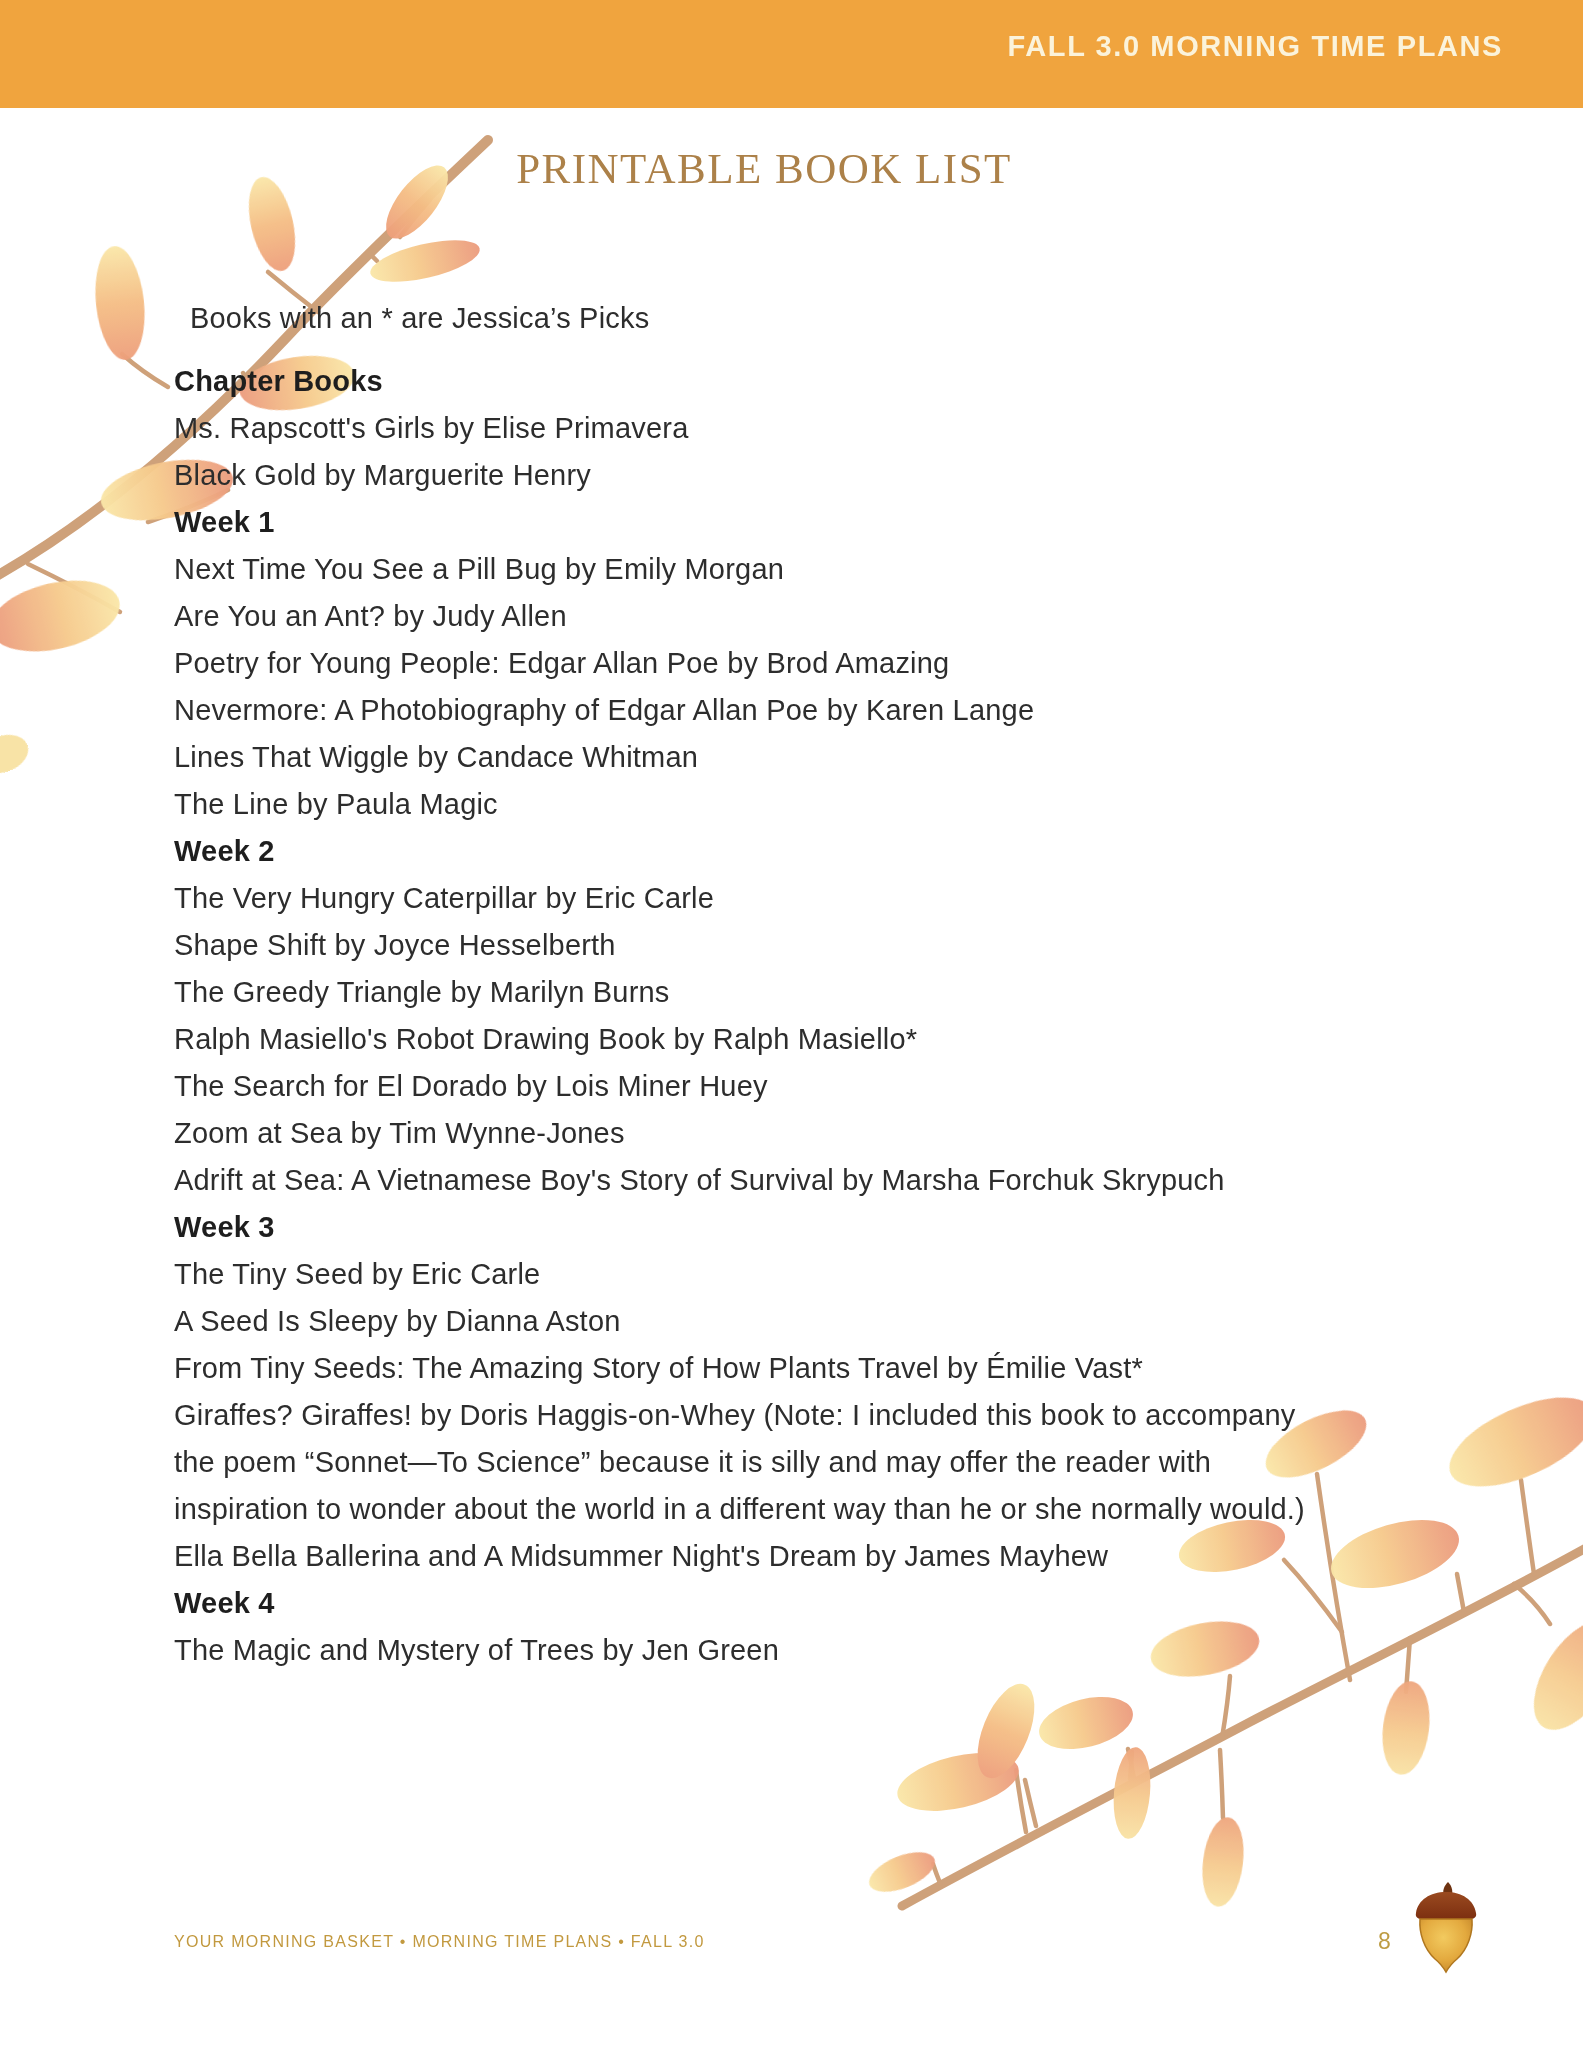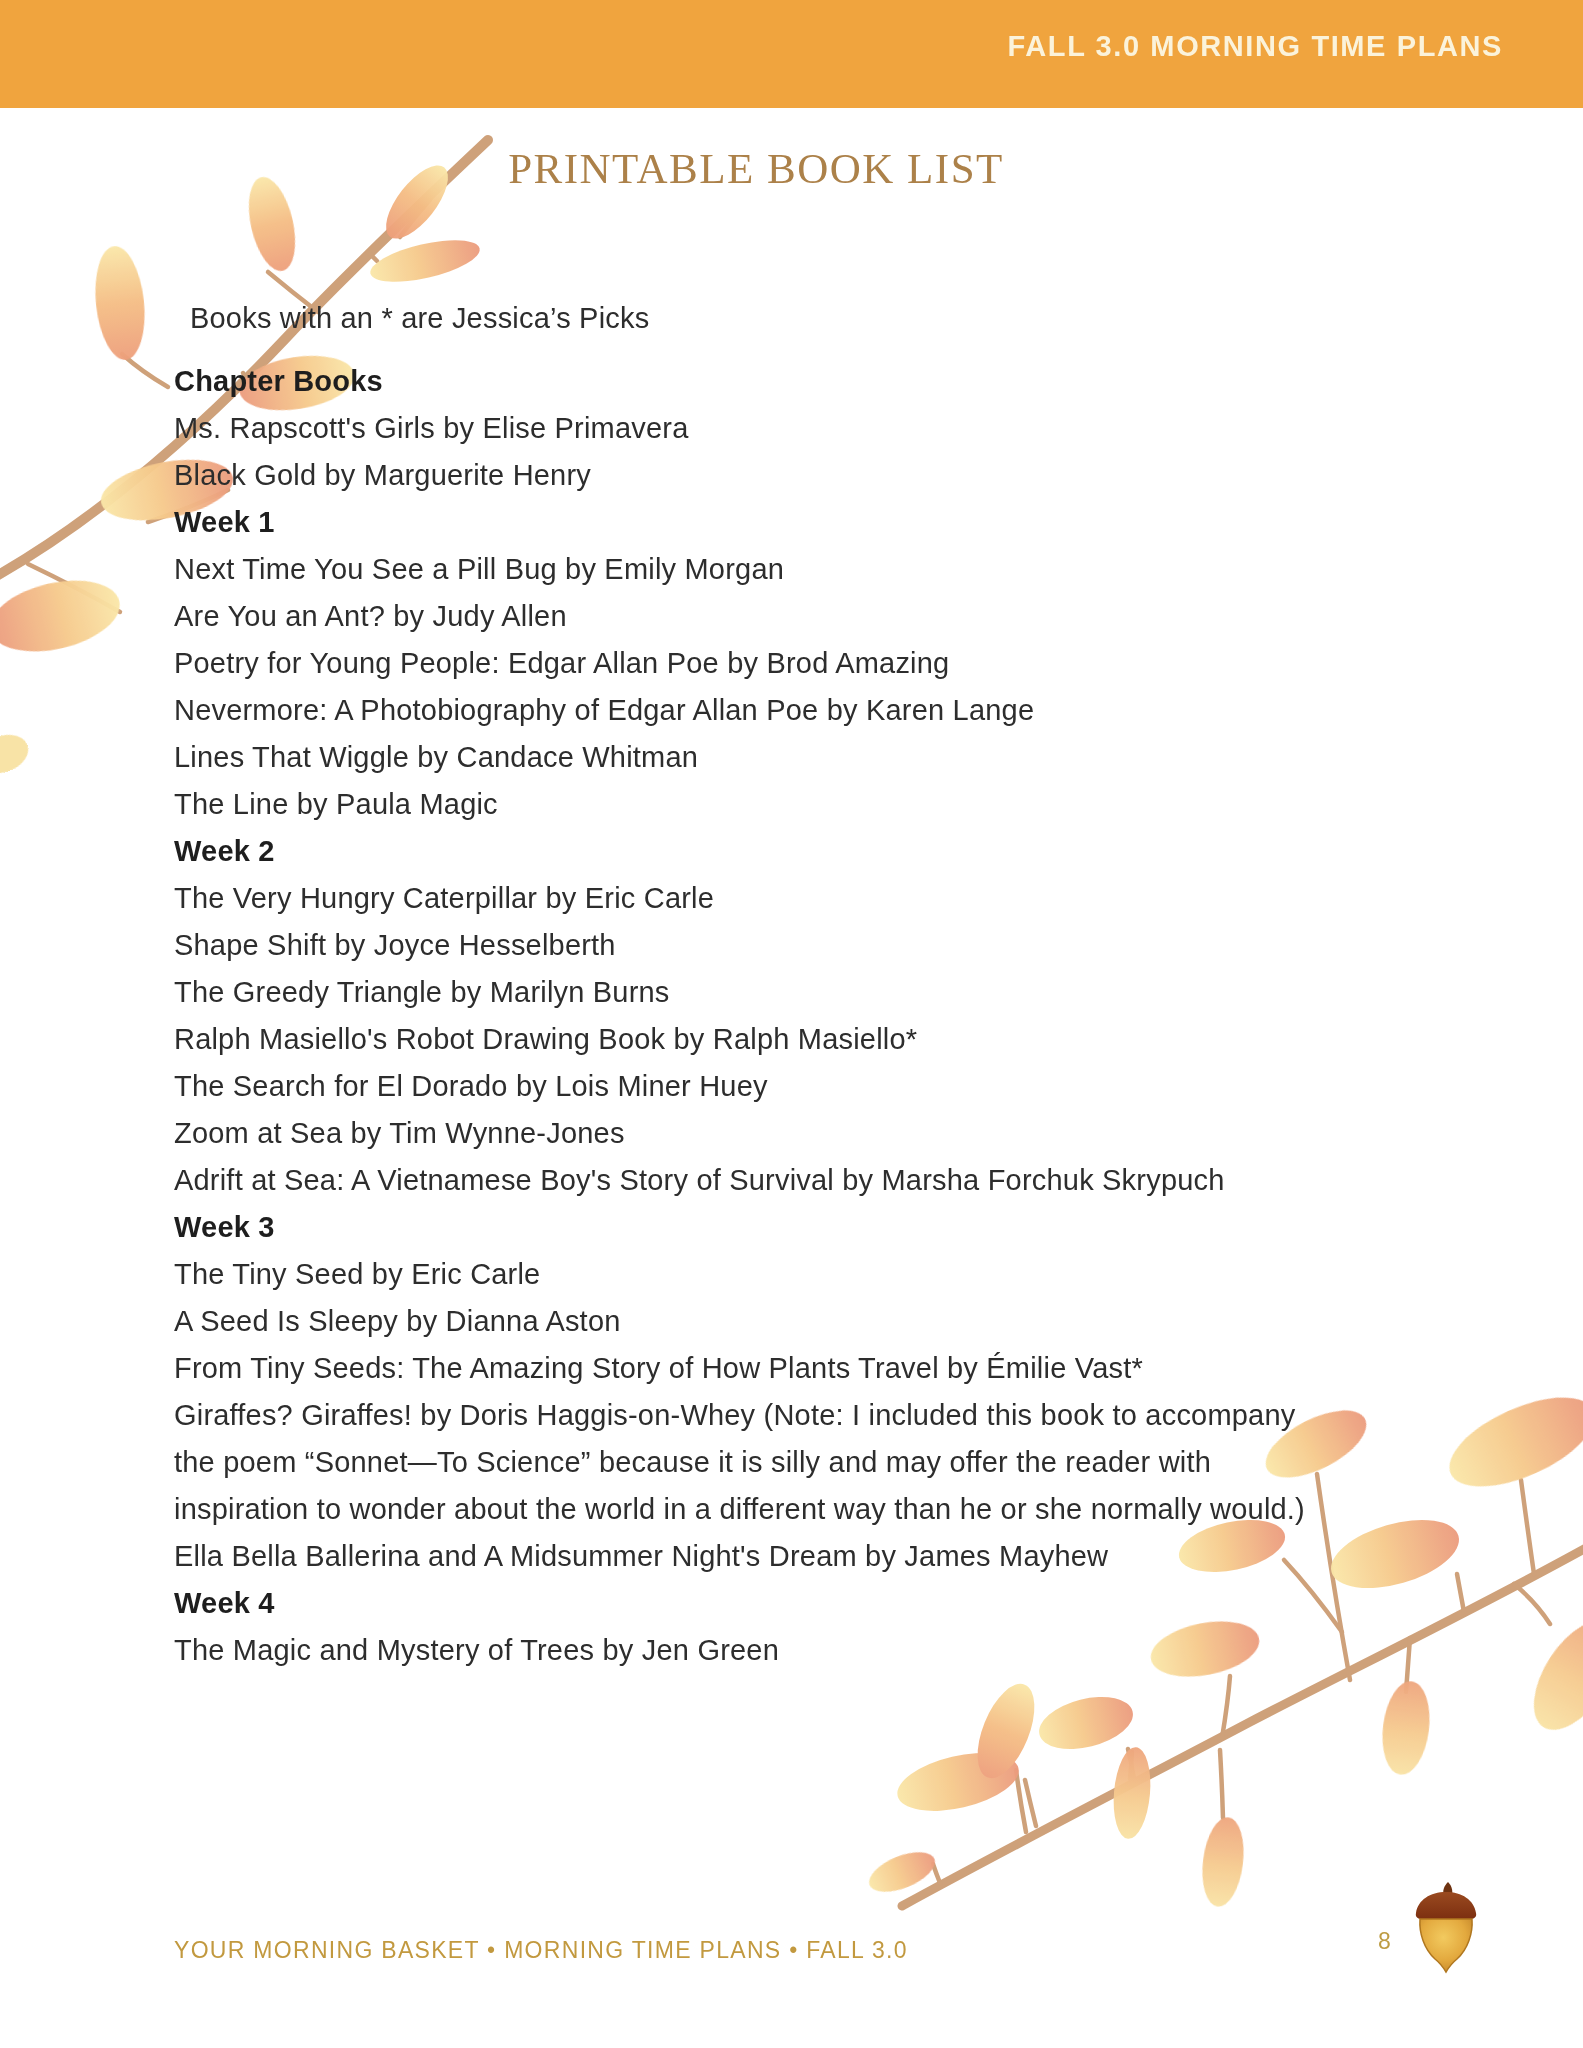--- a/index.html
+++ b/index.html
@@ -10,38 +10,38 @@
   }
   .header-bar{
     position:absolute;left:0;top:0;width:100%;height:108px;
     background:#F0A43E;
   }
   .header-bar .header-title{
     display:block;line-height:92px;text-align:right;padding-right:80px;
     font-size:29px;letter-spacing:1.6px;color:#FBF3DB;font-weight:700;
   }
   .page-title{
-    position:absolute;top:144px;left:0;width:1512px;text-align:center;
+    position:absolute;top:144px;left:8px;width:1512px;text-align:center;
     font-family:"Liberation Serif",serif;font-size:43px;letter-spacing:1.5px;
     color:#AC8149;font-weight:400;
   }
   .content{
     position:absolute;left:174px;top:279px;width:1150px;
     font-size:29px;line-height:47px;color:#2D2D2D;letter-spacing:0.2px;
   }
   .intro{margin:16px;}
   .section{}
   .section.first{margin-top:3px;}
   .section-heading{font-weight:700;color:#1E1E1E;}
   .book-line{}
   .book-title{}
   .book-rest{font-style:normal;}
   .footer-text{
     position:absolute;left:174px;top:1929px;line-height:26px;
-    font-size:23px;letter-spacing:1.3px;color:#C2993F;margin-top:8px;
+    font-size:16px;letter-spacing:1.3px;color:#C2993F;
   }
   .page-number{
     position:absolute;left:1378px;top:1927px;line-height:28px;
     font-size:23px;color:#BE9C44;
   }
   .decor{position:absolute;pointer-events:none;}
   #branch-top-left{left:0;top:100px;width:500px;height:700px;}
   #branch-bottom-right{left:850px;top:1350px;width:733px;height:698px;}
   #acorn{left:1410px;top:1881px;width:72px;height:94px;}
 </style>

